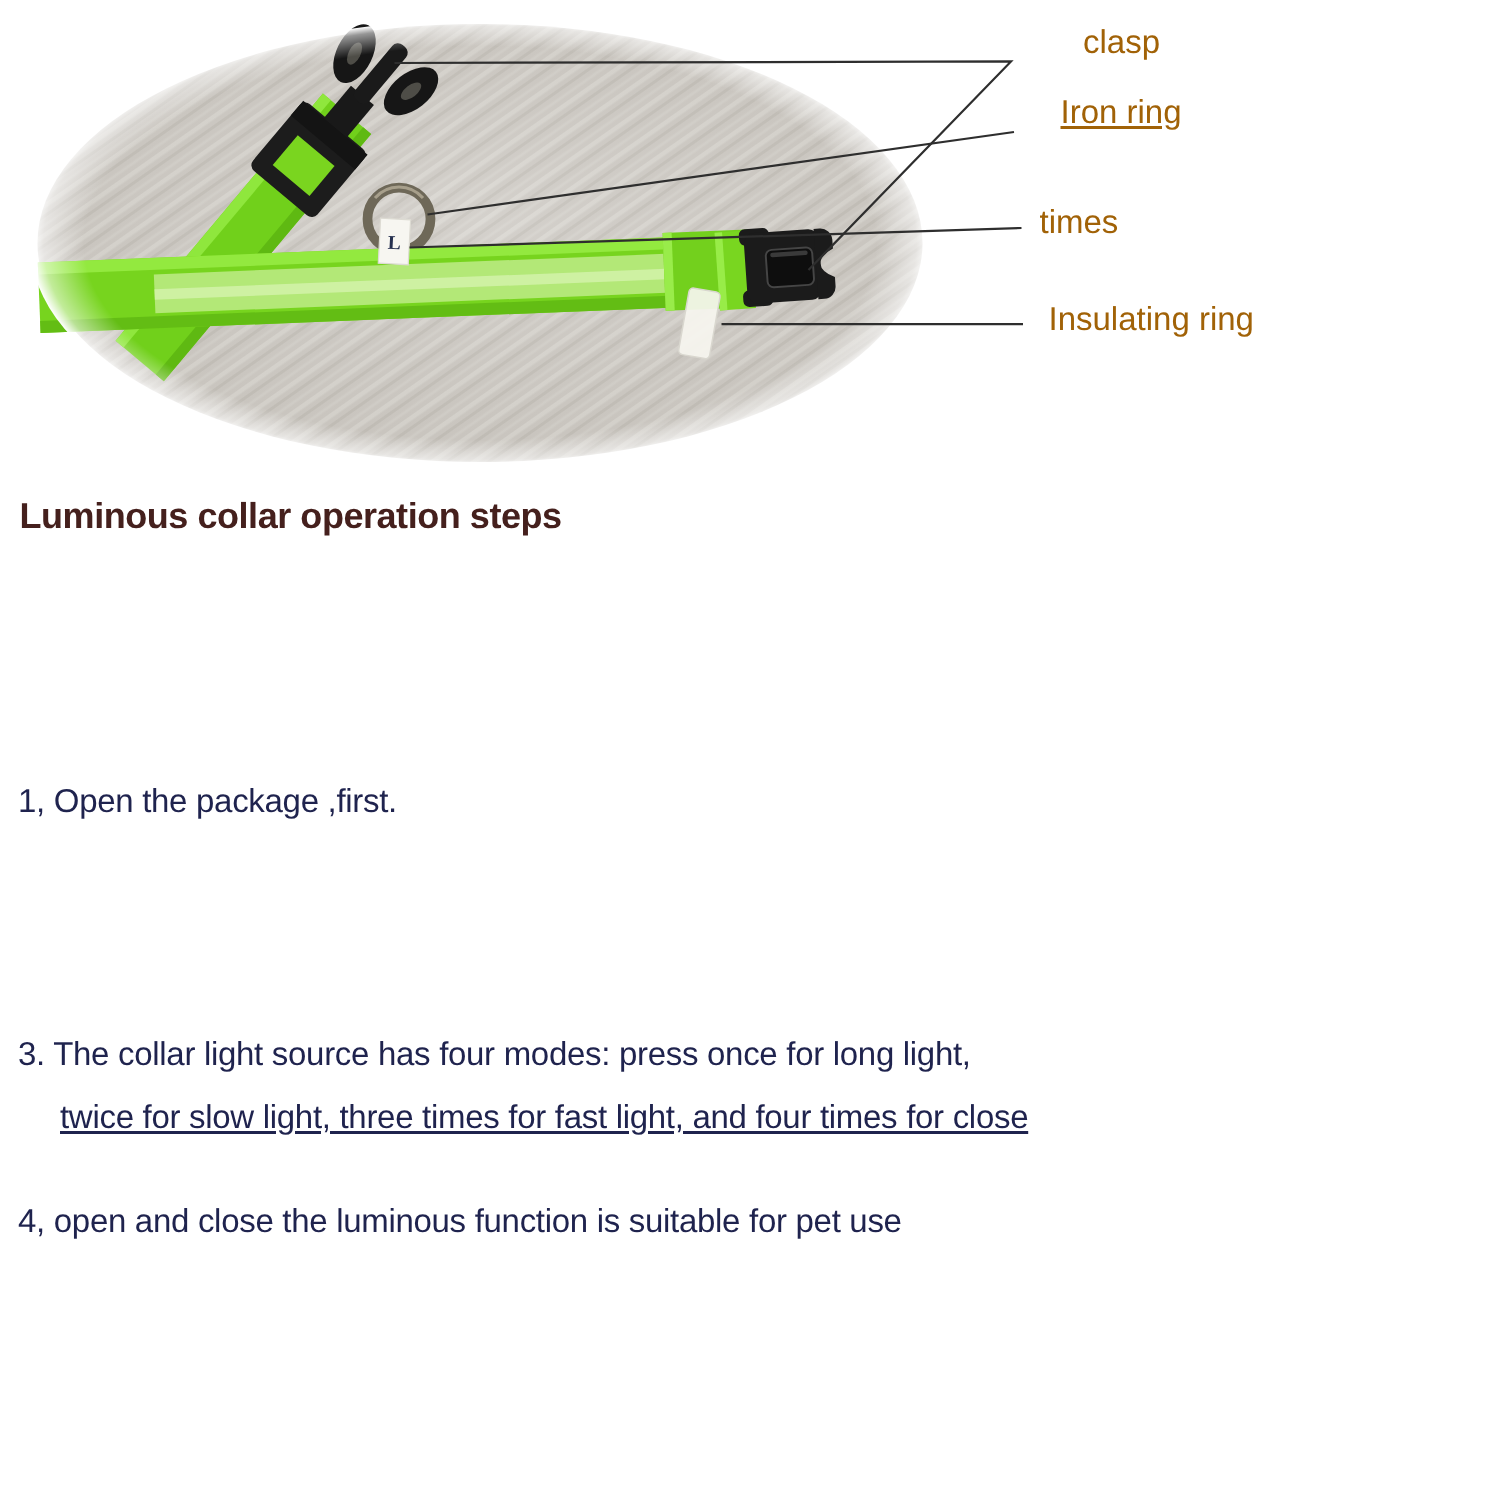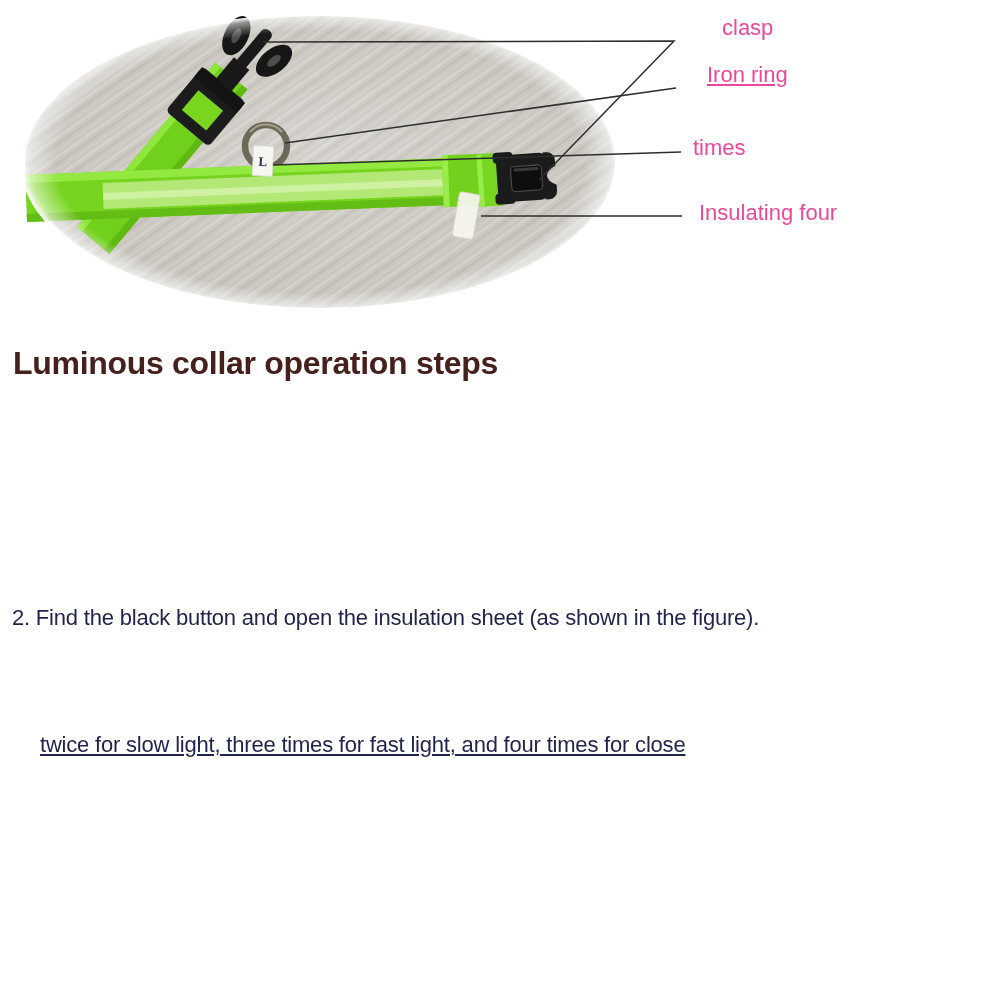--- a/index.html
+++ b/index.html
@@ -1,25 +1,25 @@
 <!DOCTYPE html>
 <html><head>
 <meta charset="utf-8">
 <style>
   html,body{margin:0;padding:0;background:#ffffff;}
   body{width:1000px;height:1000px;position:relative;overflow:hidden;
        font-family:"Liberation Sans", sans-serif;}
   .stage{position:absolute;inset:0;}
   .photo{position:absolute;left:0;top:0;}
-  .label{position:absolute;font-size:22px;color:#ec4899;white-space:nowrap;line-height:26px;text-align:right;}
+  .label{position:absolute;font-size:22px;color:#a16207;white-space:nowrap;line-height:26px;text-align:right;}
   .label-clasp{left:722px;top:15px;}
   .label-iron-ring{left:707px;top:62px;text-decoration:underline;}
   .label-size{left:693px;top:135px;}
   .label-insulating{left:699px;top:200px;}
-  .title{position:absolute;left:13px;top:345px;margin:0;font-size:32px;font-weight:700;
+  .title{position:absolute;left:13px;top:331px;margin:0;font-size:24px;font-weight:700;
          color:#45201d;letter-spacing:-0.3px;white-space:nowrap;}
   .step{position:absolute;left:12px;font-size:22px;color:#1f234e;white-space:nowrap;
         letter-spacing:-0.2px;line-height:28px;}
   .step-1{top:520px;}
   .step-2{top:604px;}
   .step-3a{top:689px;}
   .step-3b{top:731px;left:40px;text-decoration:underline;}
   .step-4{top:800px;}
 </style>
 </head>
@@ -111,20 +111,22 @@
       <polyline points="263,42 674,41 539,180"></polyline>
       <line x1="285" y1="143" x2="676" y2="88"></line>
       <line x1="273" y1="165" x2="681" y2="152"></line>
       <line x1="481" y1="216" x2="682" y2="216"></line>
     </g>
   </svg>
 
   <div class="label label-clasp">clasp</div>
   <div class="label label-iron-ring">Iron ring</div>
   <div class="label label-size">times</div>
-  <div class="label label-insulating">Insulating four</div>
+  <div class="label label-insulating">Insulating ring</div>
 
   <h1 class="title">Luminous collar operation steps</h1>
 
-  <div class="step step-2">2. Find the black button and open the insulation sheet (as shown in the figure).</div>
+  <div class="step step-1">1, Open the package ,first.</div>
+  <div class="step step-3a">3. The collar light source has four modes: press once for long light,</div>
   <div class="step step-3b">twice for slow light, three times for fast light, and four times for close</div>
+  <div class="step step-4">4, open and close the luminous function is suitable for pet use</div>
 
 </div>
 
 </body></html>

